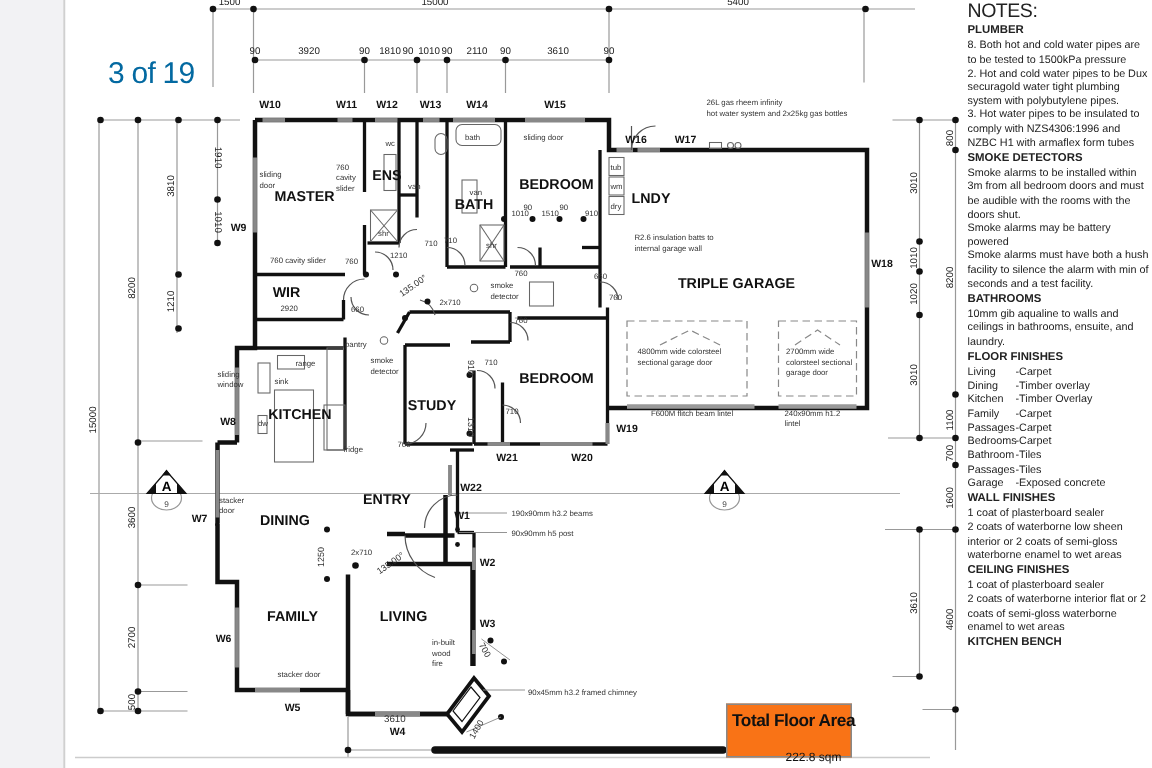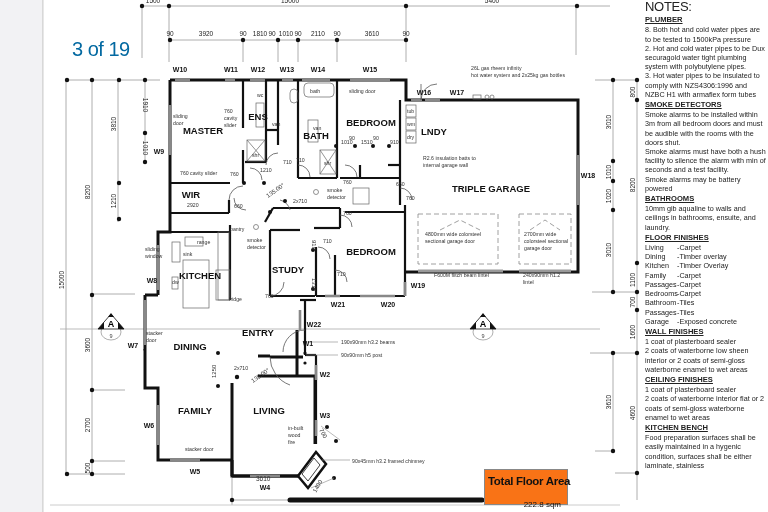--- a/index.html
+++ b/index.html
@@ -2,21 +2,21 @@
 <html><head>
 <meta charset="utf-8">
 <style>
   html,body{margin:0;padding:0;background:#fff;}
   body{width:768px;height:512px;overflow:hidden;position:relative;font-family:"Liberation Sans",sans-serif;color:#111;}
   .leftgutter{position:absolute;left:0;top:0;width:42px;height:512px;background:#f2f2f4;border-right:1px solid #e0e0e0;}
   .page-ind{position:absolute;left:72px;top:38px;font-size:20px;color:#0369a1;letter-spacing:-0.5px;}
   svg.plan{position:absolute;left:0;top:0;}
   .notes{position:absolute;left:645px;top:0;width:123px;height:488px;font-size:7.2px;line-height:9.2px;color:#222;overflow:hidden;}
   .notes .title{font-size:13px;font-weight:400;margin-top:2px;margin-bottom:4px;letter-spacing:-0.3px;}
-  .notes .h{font-weight:700;font-size:7.6px;margin-top:1px;margin-bottom:1px;text-decoration:underline;}
+  .notes .h{font-weight:700;font-size:7.6px;margin-top:1px;margin-bottom:1px;}
   .notes p{margin:0;}
   .ff{display:flex;}
   .ff span:first-child{width:32px;display:inline-block;}
   .tfa{position:absolute;left:484px;top:469px;width:82px;height:34px;border:1px solid #888;background:#f97316;}
   .tfa .t{font-weight:700;font-size:11.5px;position:absolute;left:3px;top:5px;white-space:nowrap;letter-spacing:-0.3px;}
   .tfa .v{font-size:8px;position:absolute;right:6px;top:30px;padding-left:24px;}
 </style>
 </head>
 <body>
 
@@ -481,22 +481,22 @@
 </div>
 
 <div class="notes">
   <div class="title">NOTES:</div>
   <div class="h">PLUMBER</div>
   <p>8. Both hot and cold water pipes are to be tested to 1500kPa pressure</p>
   <p>2. Hot and cold water pipes to be Dux securagold water tight plumbing system with polybutylene pipes.</p>
   <p>3. Hot water pipes to be insulated to comply with NZS4306:1996 and NZBC H1 with armaflex form tubes</p>
   <div class="h">SMOKE DETECTORS</div>
   <p>Smoke alarms to be installed within 3m from all bedroom doors and must be audible with the rooms with the doors shut.</p>
+  <p>Smoke alarms may be battery powered</p>
   <p>Smoke alarms must have both a hush facility to silence the alarm with min of seconds and a test facility.</p>
-  <p>Smoke alarms may be battery powered</p>
   <div class="h">BATHROOMS</div>
   <p>10mm gib aqualine to walls and ceilings in bathrooms, ensuite, and laundry.</p>
   <div class="h">FLOOR FINISHES</div>
   <div class="ff">
       <span>Living</span>
       <span>-Carpet</span>
     </div>
   <div class="ff">
       <span>Dining</span>
       <span>-Timber overlay</span>
@@ -529,14 +529,13 @@
       <span>Garage</span>
       <span>-Exposed concrete</span>
     </div>
   <div class="h">WALL FINISHES</div>
   <p>1 coat of plasterboard sealer</p>
   <p>2 coats of waterborne low sheen interior or 2 coats of semi-gloss waterborne enamel to wet areas</p>
   <div class="h">CEILING FINISHES</div>
   <p>1 coat of plasterboard sealer</p>
   <p>2 coats of waterborne interior flat or 2 coats of semi-gloss waterborne enamel to wet areas</p>
   <div class="h">KITCHEN BENCH</div>
-  <p>Food preparation surfaces shall be easily maintained in a hygenic condition, surfaces shall be either laminate, stainless</p>
 </div>
 
 </body></html>

